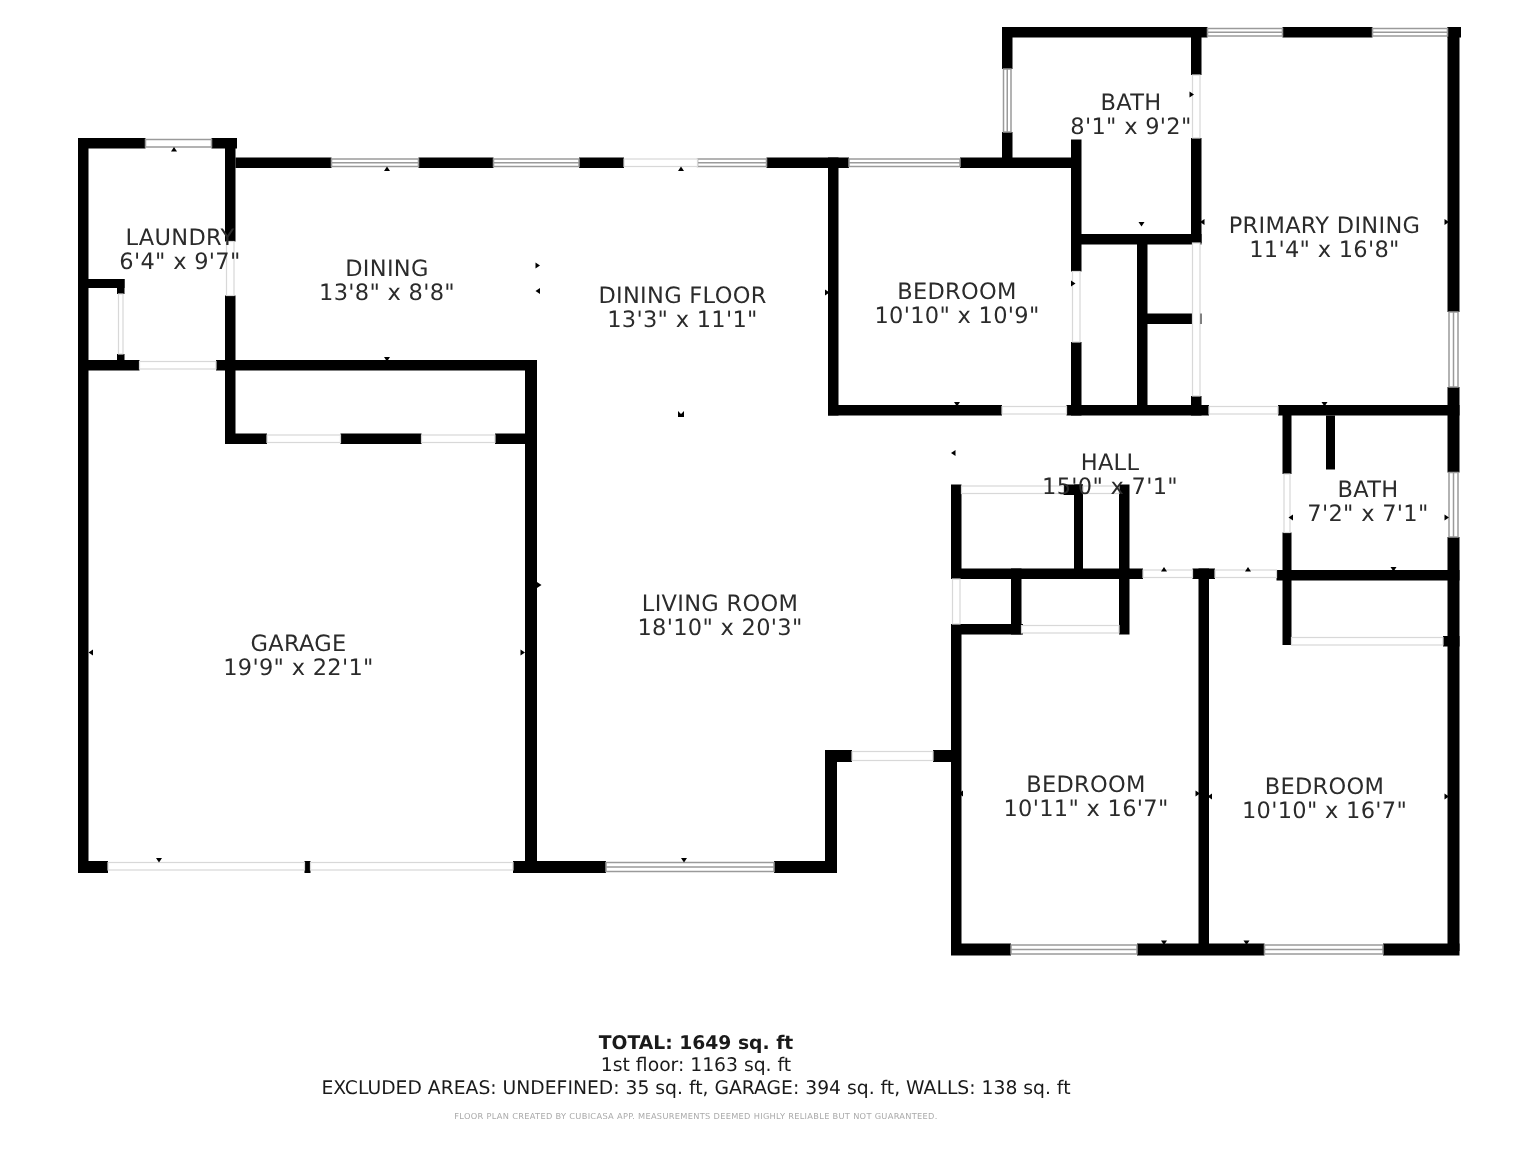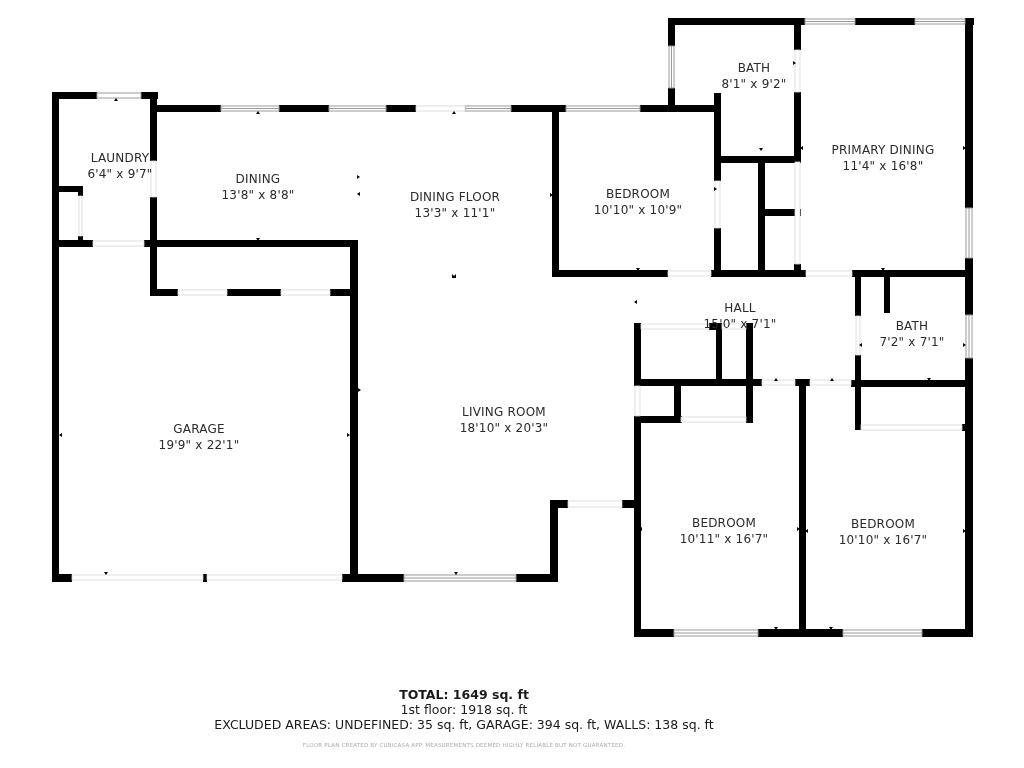--- a/index.html
+++ b/index.html
@@ -3,21 +3,21 @@
 <meta charset="utf-8">
 <style>
   html, body { margin: 0; padding: 0; background: #ffffff; }
   body { width: 1024px; height: 768px; position: relative; overflow: hidden; font-family: "DejaVu Sans", sans-serif; }
   #plan { position: absolute; left: 0; top: 0; width: 1024px; height: 768px; }
   .wall { fill: #000000; }
   .win { fill: #ffffff; stroke: #9a9a9a; stroke-width: 1; }
   .winline { stroke: #9a9a9a; stroke-width: 1; }
   .door { fill: #ffffff; stroke: #d8d8d8; stroke-width: 0.8; }
   .tick { fill: #000000; }
-  .room-label { position: absolute; transform: translateX(-50%); text-align: center; color: #2b2b2b; font-size: 12px; line-height: 16px; letter-spacing: 0.2px; white-space: nowrap; }
+  .room-label { position: absolute; transform: translateX(-50%); text-align: center; color: #2b2b2b; font-size: 15px; line-height: 16px; letter-spacing: 0.2px; white-space: nowrap; }
   .room-name { display: block; }
   .room-dim { display: block; }
   .summary { position: absolute; left: 0; width: 928px; text-align: center; color: #1a1a1a; }
   .total { top: 687px; font-size: 12.5px; font-weight: bold; }
   .floor { top: 702px; font-size: 12.5px; }
   .excluded { top: 717px; font-size: 12.5px; text-align: center; }
   .disclaimer { top: 742px; font-size: 5.5px; color: #aaaaaa; letter-spacing: 0.2px; }
 </style>
 </head>
 <body>
@@ -225,29 +225,29 @@
   <span class="room-dim">15'0" x 7'1"</span>
 </div>
 <div class="room-label" style="left:912px; top:318px;">
   <span class="room-name">BATH</span>
   <span class="room-dim">7'2" x 7'1"</span>
 </div>
 <div class="room-label" style="left:199px; top:421px;">
   <span class="room-name">GARAGE</span>
   <span class="room-dim">19'9" x 22'1"</span>
 </div>
-<div class="room-label" style="left:480px; top:404px;margin-left:24px;">
+<div class="room-label" style="left:480px; top:394px;">
   <span class="room-name">LIVING ROOM</span>
   <span class="room-dim">18'10" x 20'3"</span>
 </div>
 <div class="room-label" style="left:724px; top:515px;">
   <span class="room-name">BEDROOM</span>
   <span class="room-dim">10'11" x 16'7"</span>
 </div>
 <div class="room-label" style="left:883px; top:516px;">
   <span class="room-name">BEDROOM</span>
   <span class="room-dim">10'10" x 16'7"</span>
 </div>
 
 <div class="summary total">TOTAL: 1649 sq. ft</div>
-<div class="summary floor">1st floor: 1918 sq. ft</div>
+<div class="summary floor">1st floor: 1163 sq. ft</div>
 <div class="summary excluded">EXCLUDED AREAS: UNDEFINED: 35 sq. ft, GARAGE: 394 sq. ft, WALLS: 138 sq. ft</div>
 <div class="summary disclaimer">FLOOR PLAN CREATED BY CUBICASA APP. MEASUREMENTS DEEMED HIGHLY RELIABLE BUT NOT GUARANTEED.</div>
 
 </body></html>

